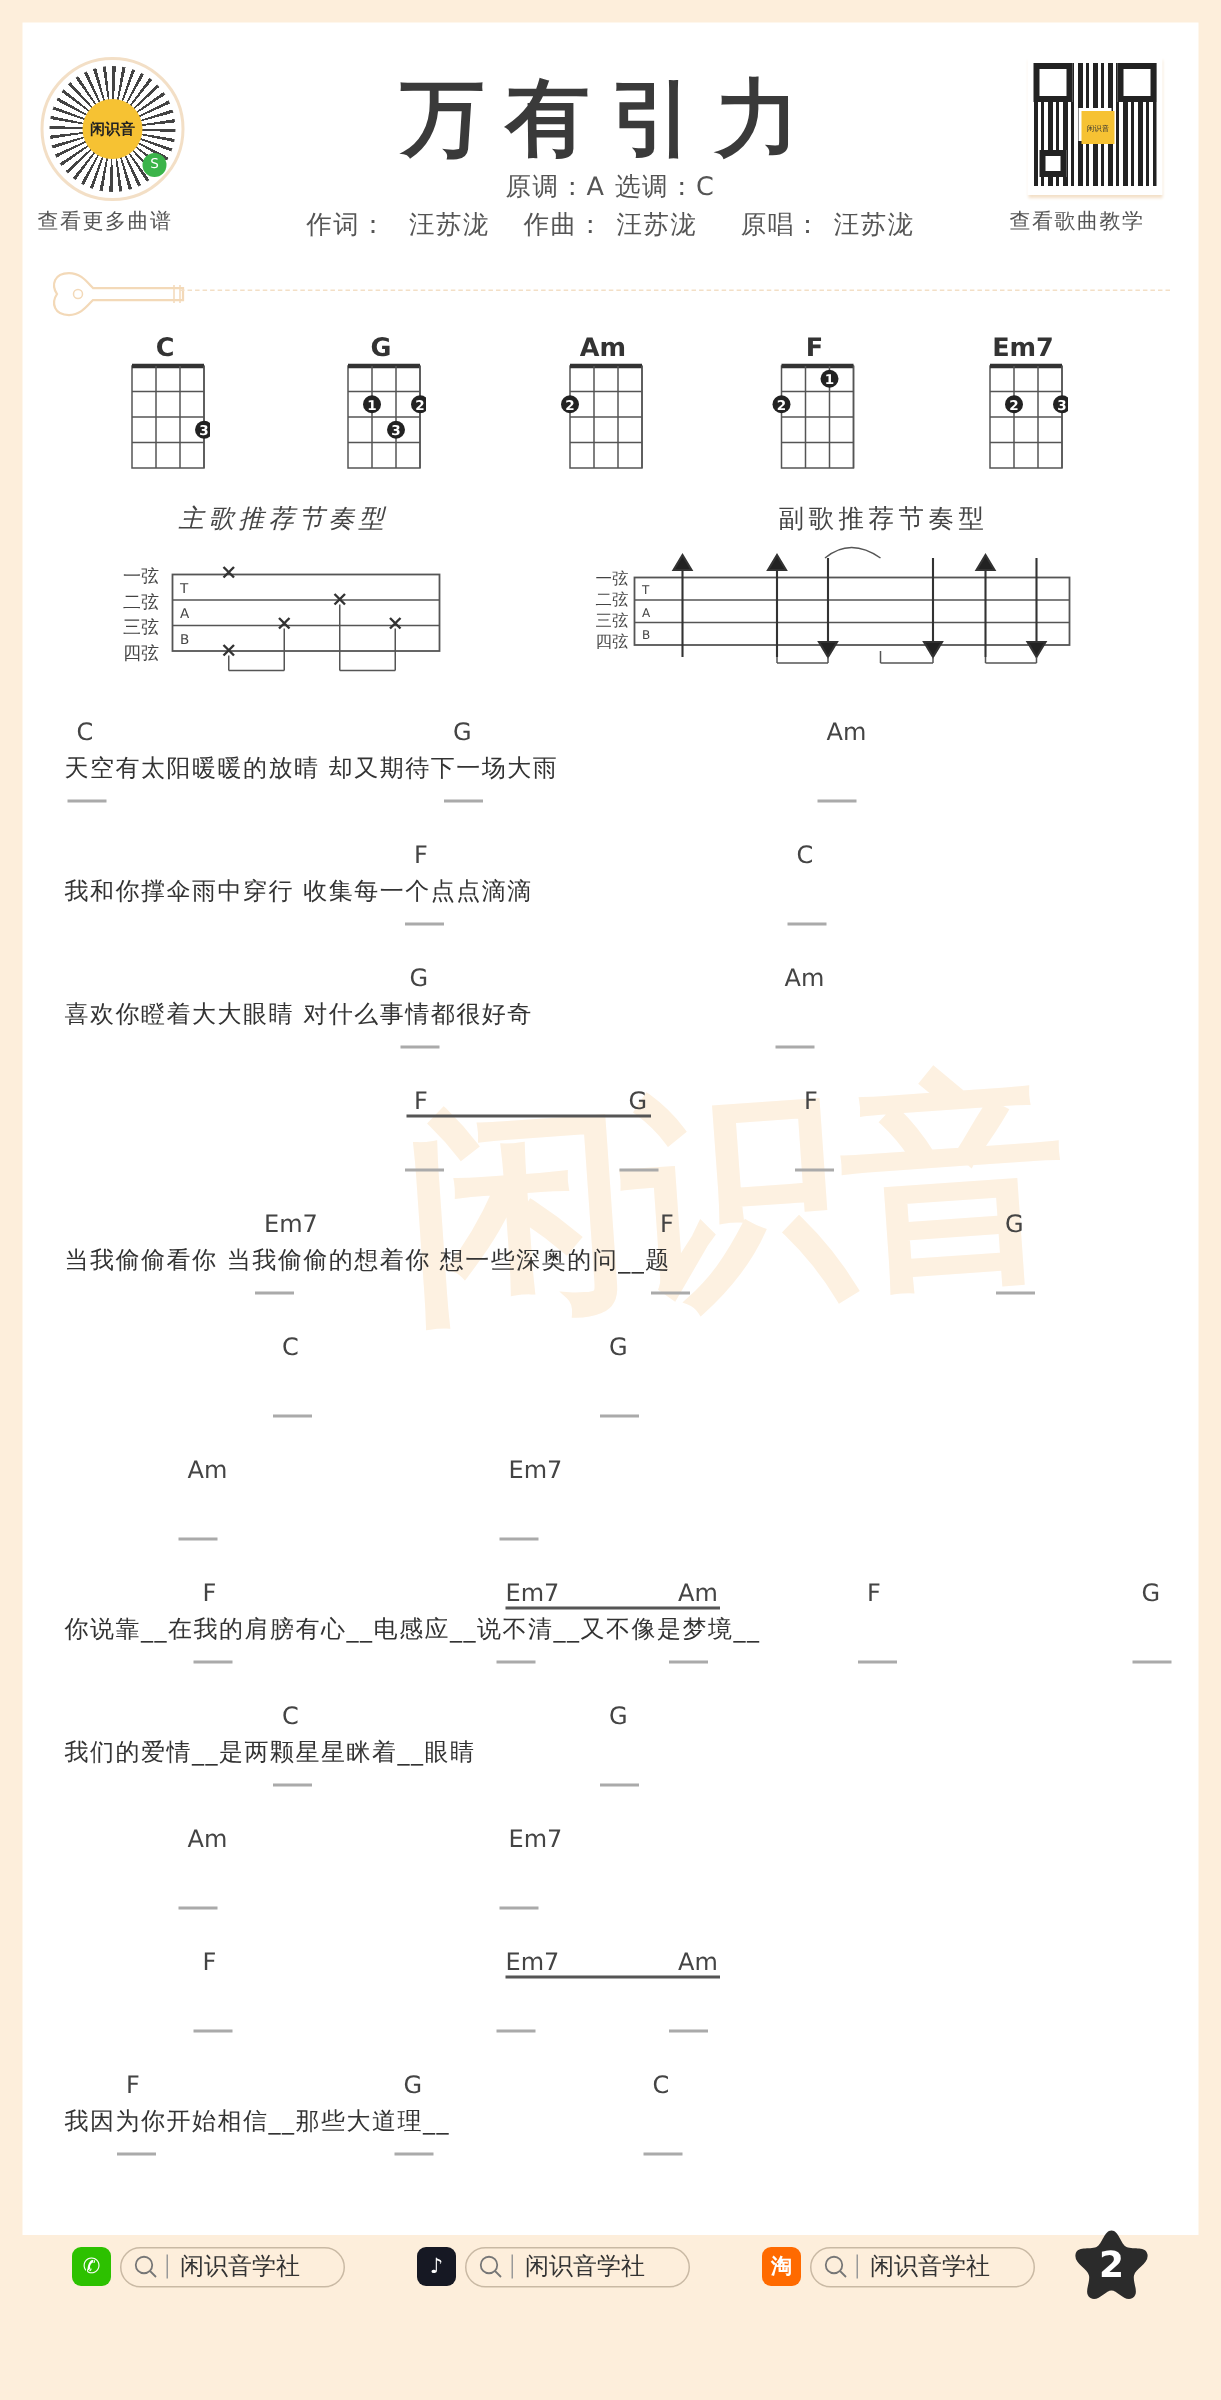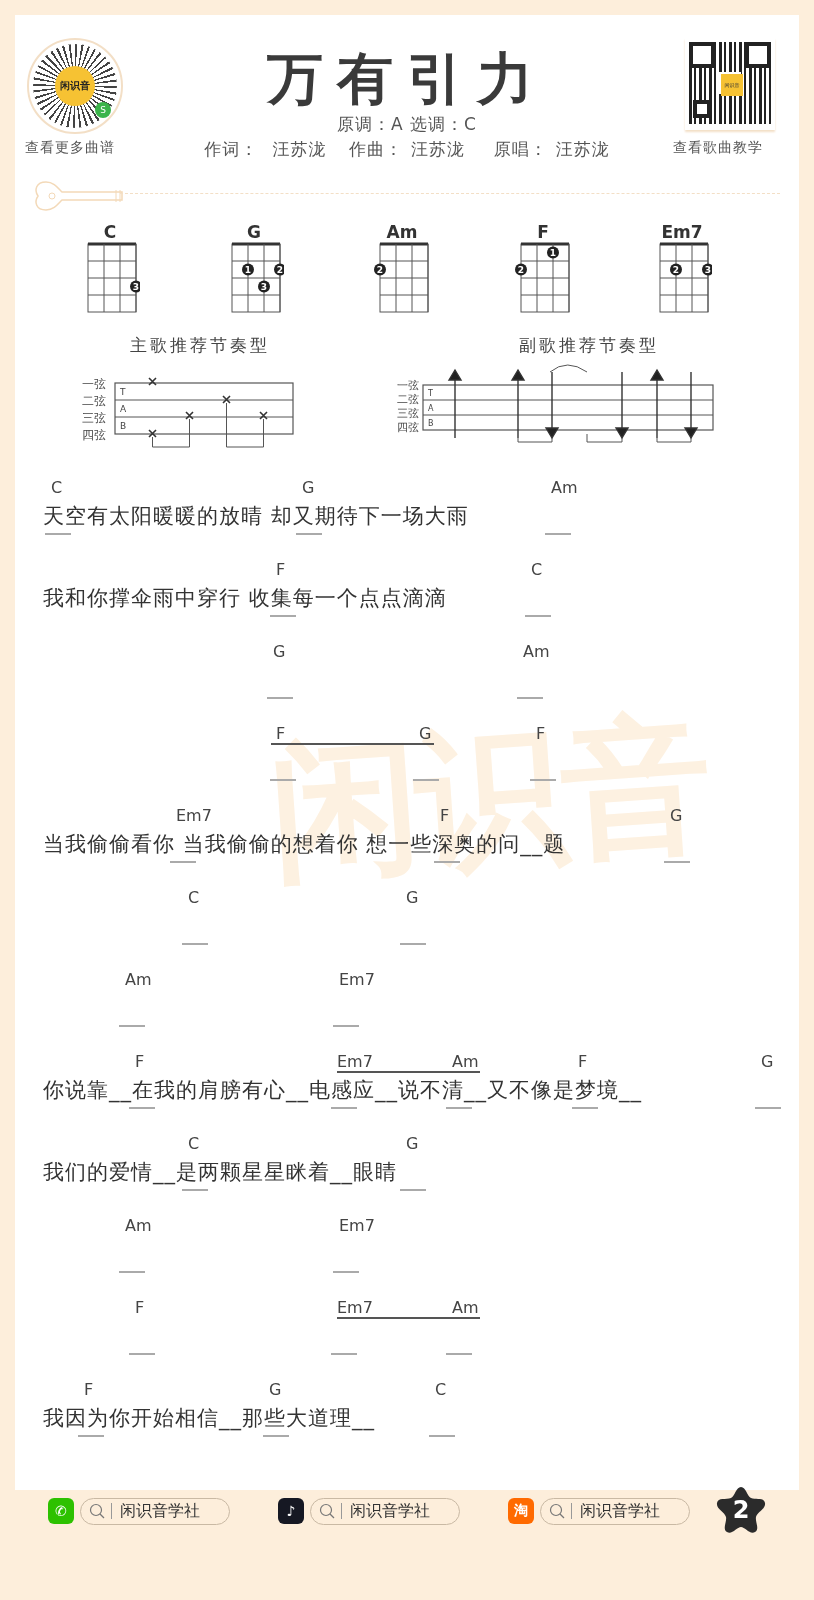--- a/index.html
+++ b/index.html
@@ -28,21 +28,21 @@
   .qr-right .code::after { right:0; top:0; }
   .qr-right .corner3 { position:absolute; left:4px; bottom:6px; width:18px; height:18px; border:4px solid #222; background:#fff; }
   .qr-right .logo { position:absolute; left:32px; top:32px; width:22px; height:22px; background:#f6c233; font-size:5px; display:flex; align-items:center; justify-content:center; }
   .cap { position: absolute; font-size: 14px; color: #555; letter-spacing: 1px; }
   .divider { position: absolute; left: 120px; top: 193px; width: 660px; border-top: 1.5px dashed #f3dfc6; }
   .uke { position: absolute; left: 32px; top: 178px; }
   .chord-box { position: absolute; width: 60px; }
   .chord-box .name { text-align: center; font-size: 17px; font-weight: bold; color:#333; height: 20px; line-height: 20px; }
   .strum-title { position: absolute; font-size: 17px; color: #444; letter-spacing: 3px; }
   .line { position: absolute; left: 43px; height: 60px; }
-  .lyric { position: absolute; top: 24px; font-size: 21px; letter-spacing: 1px; white-space: nowrap; color: #333; }
+  .lyric { position: absolute; top: 24px; font-size: 16px; letter-spacing: 1px; white-space: nowrap; color: #333; }
   .chord { position: absolute; top: 0; font-size: 16px; color: #444; }
   .ul { position: absolute; top: 55px; height: 2px; background: #aaa; }
   .bar { position: absolute; top: 19px; height: 1.5px; background: #555; }
   .watermark { position: absolute; left: 270px; top: 700px; font-size: 150px; font-weight: bold; color: #fdf1e1; letter-spacing: -4px; transform: rotate(-4deg); }
   .footer-item { position: absolute; top: 1495px; height: 32px; display: flex; align-items: center; }
   .app-icon { width: 26px; height: 26px; border-radius: 6px; display:flex; align-items:center; justify-content:center; color:#fff; font-size: 14px; font-weight: bold; margin-right: 6px; }
   .pill { width: 150px; height: 27px; border: 1px solid #c9b9a4; border-radius: 14px; display: flex; align-items: center; padding-left: 8px; font-size: 16px; color:#333; }
   .pill .sep { width:1px; height: 16px; background:#999; margin: 0 8px 0 6px; }
   .badge { position: absolute; left: 716px; top: 1484px; width: 50px; height: 50px; }
 </style>
@@ -148,21 +148,21 @@
         <line x1="8" y1="19" x2="56" y2="19" stroke="#555"></line>
         <line x1="8" y1="36" x2="56" y2="36" stroke="#555"></line>
         <line x1="8" y1="53" x2="56" y2="53" stroke="#555"></line>
         <circle cx="24" cy="27.5" r="6" fill="#222"></circle>
         <text x="24" y="31" text-anchor="middle" font-size="9" font-weight="bold" fill="#fff" font-family="DejaVu Sans, sans-serif">2</text>
         <circle cx="56" cy="27.5" r="6" fill="#222"></circle>
         <text x="56" y="31" text-anchor="middle" font-size="9" font-weight="bold" fill="#fff" font-family="DejaVu Sans, sans-serif">3</text>
       </svg></div>
   </div>
 
-<div class="strum-title" style="left:130px; top:334px;">主歌推荐节奏型</div>
+<div class="strum-title" style="left:119px; top:334px;font-style:italic;">主歌推荐节奏型</div>
 <div class="strum-title" style="left:495px; top:334px;margin-left:24px;">副歌推荐节奏型</div>
 
 <svg class="abs" style="left:80px; top:375px;" width="220" height="75">
   <g font-size="12" fill="#444" font-family="DejaVu Sans, sans-serif">
     <text x="2" y="13">一弦</text>
     <text x="2" y="30">二弦</text>
     <text x="2" y="47">三弦</text>
     <text x="2" y="64">四弦</text>
   </g>
   <rect x="35" y="8" width="178" height="51" fill="none" stroke="#555" stroke-width="1.2"></rect>
@@ -248,20 +248,21 @@
       <div class="ul" style="left: 227px; width: 26px;"></div>
       <span class="chord" style="left: 488px;">C</span>
       <div class="ul" style="left: 482px; width: 26px;"></div>
       <span class="lyric">我和你撑伞雨中穿行 收集每一个点点滴滴</span>
     </div>
     <div class="line" style="top: 642px; width: 760px;">
       <span class="chord" style="left: 230px;">G</span>
       <div class="ul" style="left: 224px; width: 26px;"></div>
       <span class="chord" style="left: 480px;">Am</span>
       <div class="ul" style="left: 474px; width: 26px;"></div>
+      <span class="lyric">喜欢你瞪着大大眼睛 对什么事情都很好奇</span>
     </div>
     <div class="line" style="top: 724px; width: 760px;">
       <span class="chord" style="left: 233px;">F</span>
       <div class="ul" style="left: 227px; width: 26px;"></div>
       <span class="chord" style="left: 376px;">G</span>
       <div class="ul" style="left: 370px; width: 26px;"></div>
       <span class="chord" style="left: 493px;">F</span>
       <div class="ul" style="left: 487px; width: 26px;"></div>
       <div class="bar" style="left: 228px; width: 163px;"></div>
     </div>

